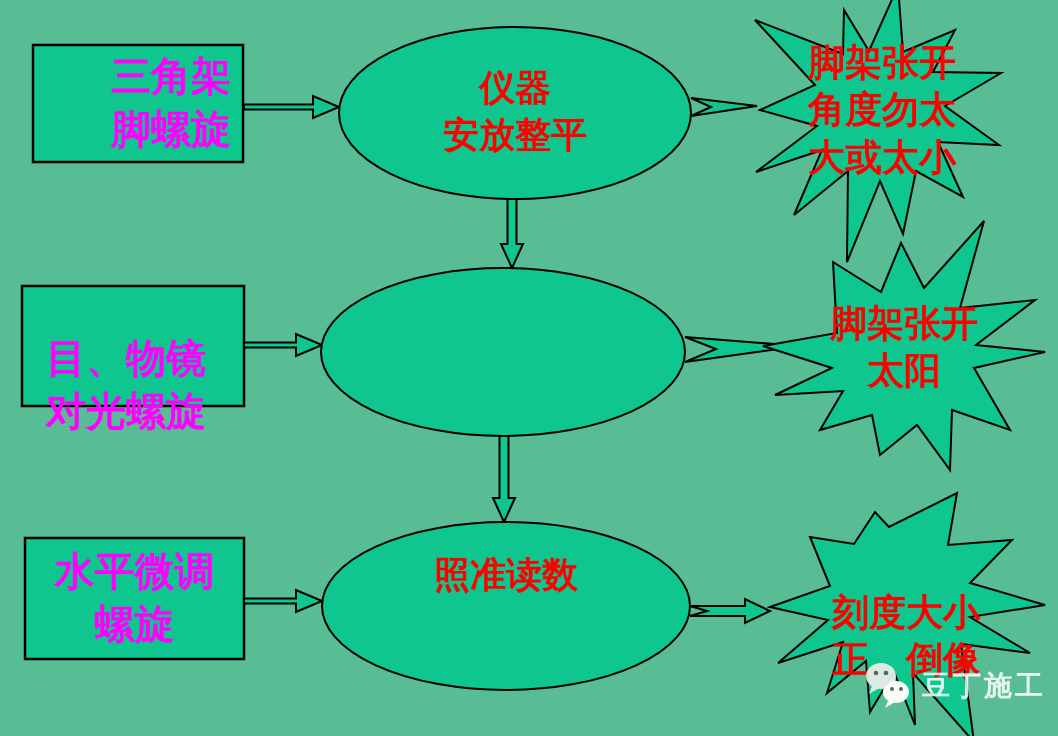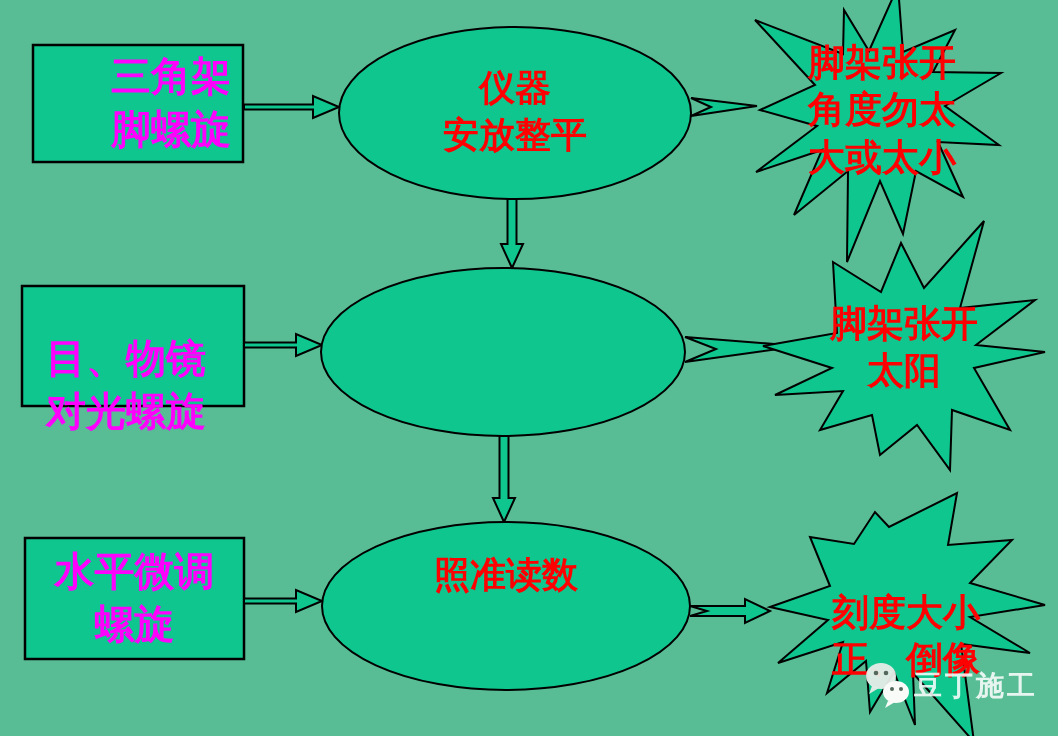--- a/index.html
+++ b/index.html
@@ -17,21 +17,21 @@
     position:absolute;
     display:flex;align-items:center;justify-content:center;
     text-align:center;white-space:pre-line;
     font-weight:bold;pointer-events:none;
   }
   .input-text{color:var(--input-text,#f0f);font-size:40px;line-height:1.32;}
   .step-text{color:var(--step-text,#f00);font-size:36px;line-height:1.30;}
   .note-text{color:var(--note-text,#f00);font-size:37px;line-height:1.28;}
   .watermark{
     position:absolute;left:860px;top:660px;
-    display:flex;align-items:center;
+    display:flex;align-items:center;gap:8px;
     font-family:"Liberation Sans",sans-serif;
   }
   .watermark-label{
     color:var(--watermark-text,#fff);
     opacity:.85;font-size:28px;font-weight:bold;letter-spacing:3px;
   }
   .wm-icon{display:block;}
 </style>
 </head>
 <body>

